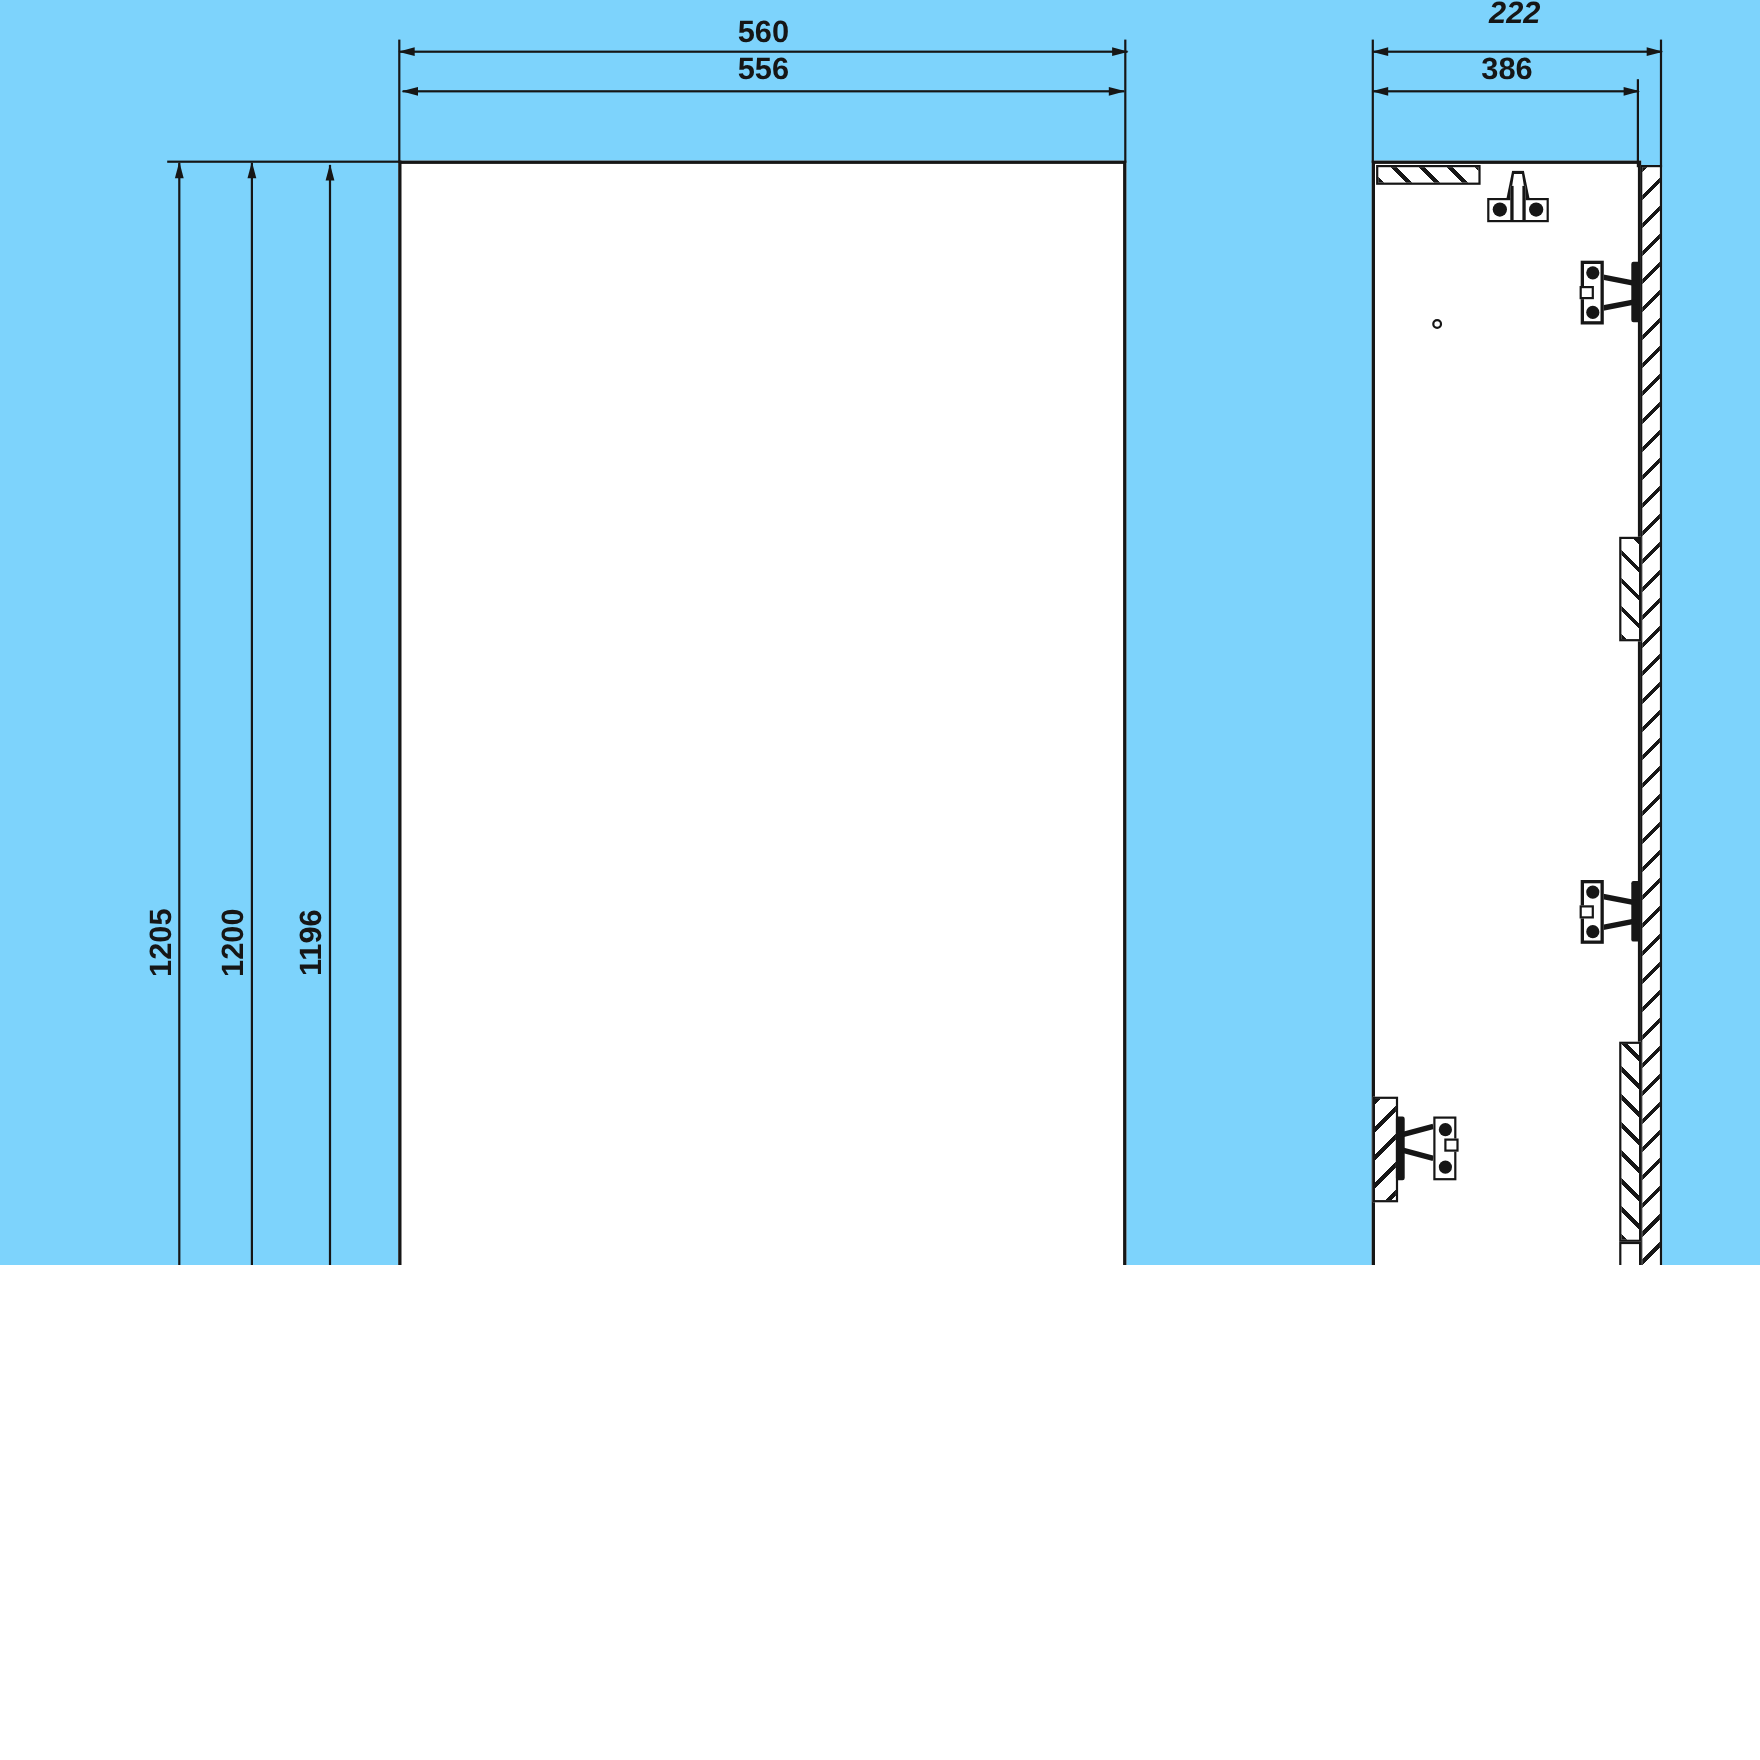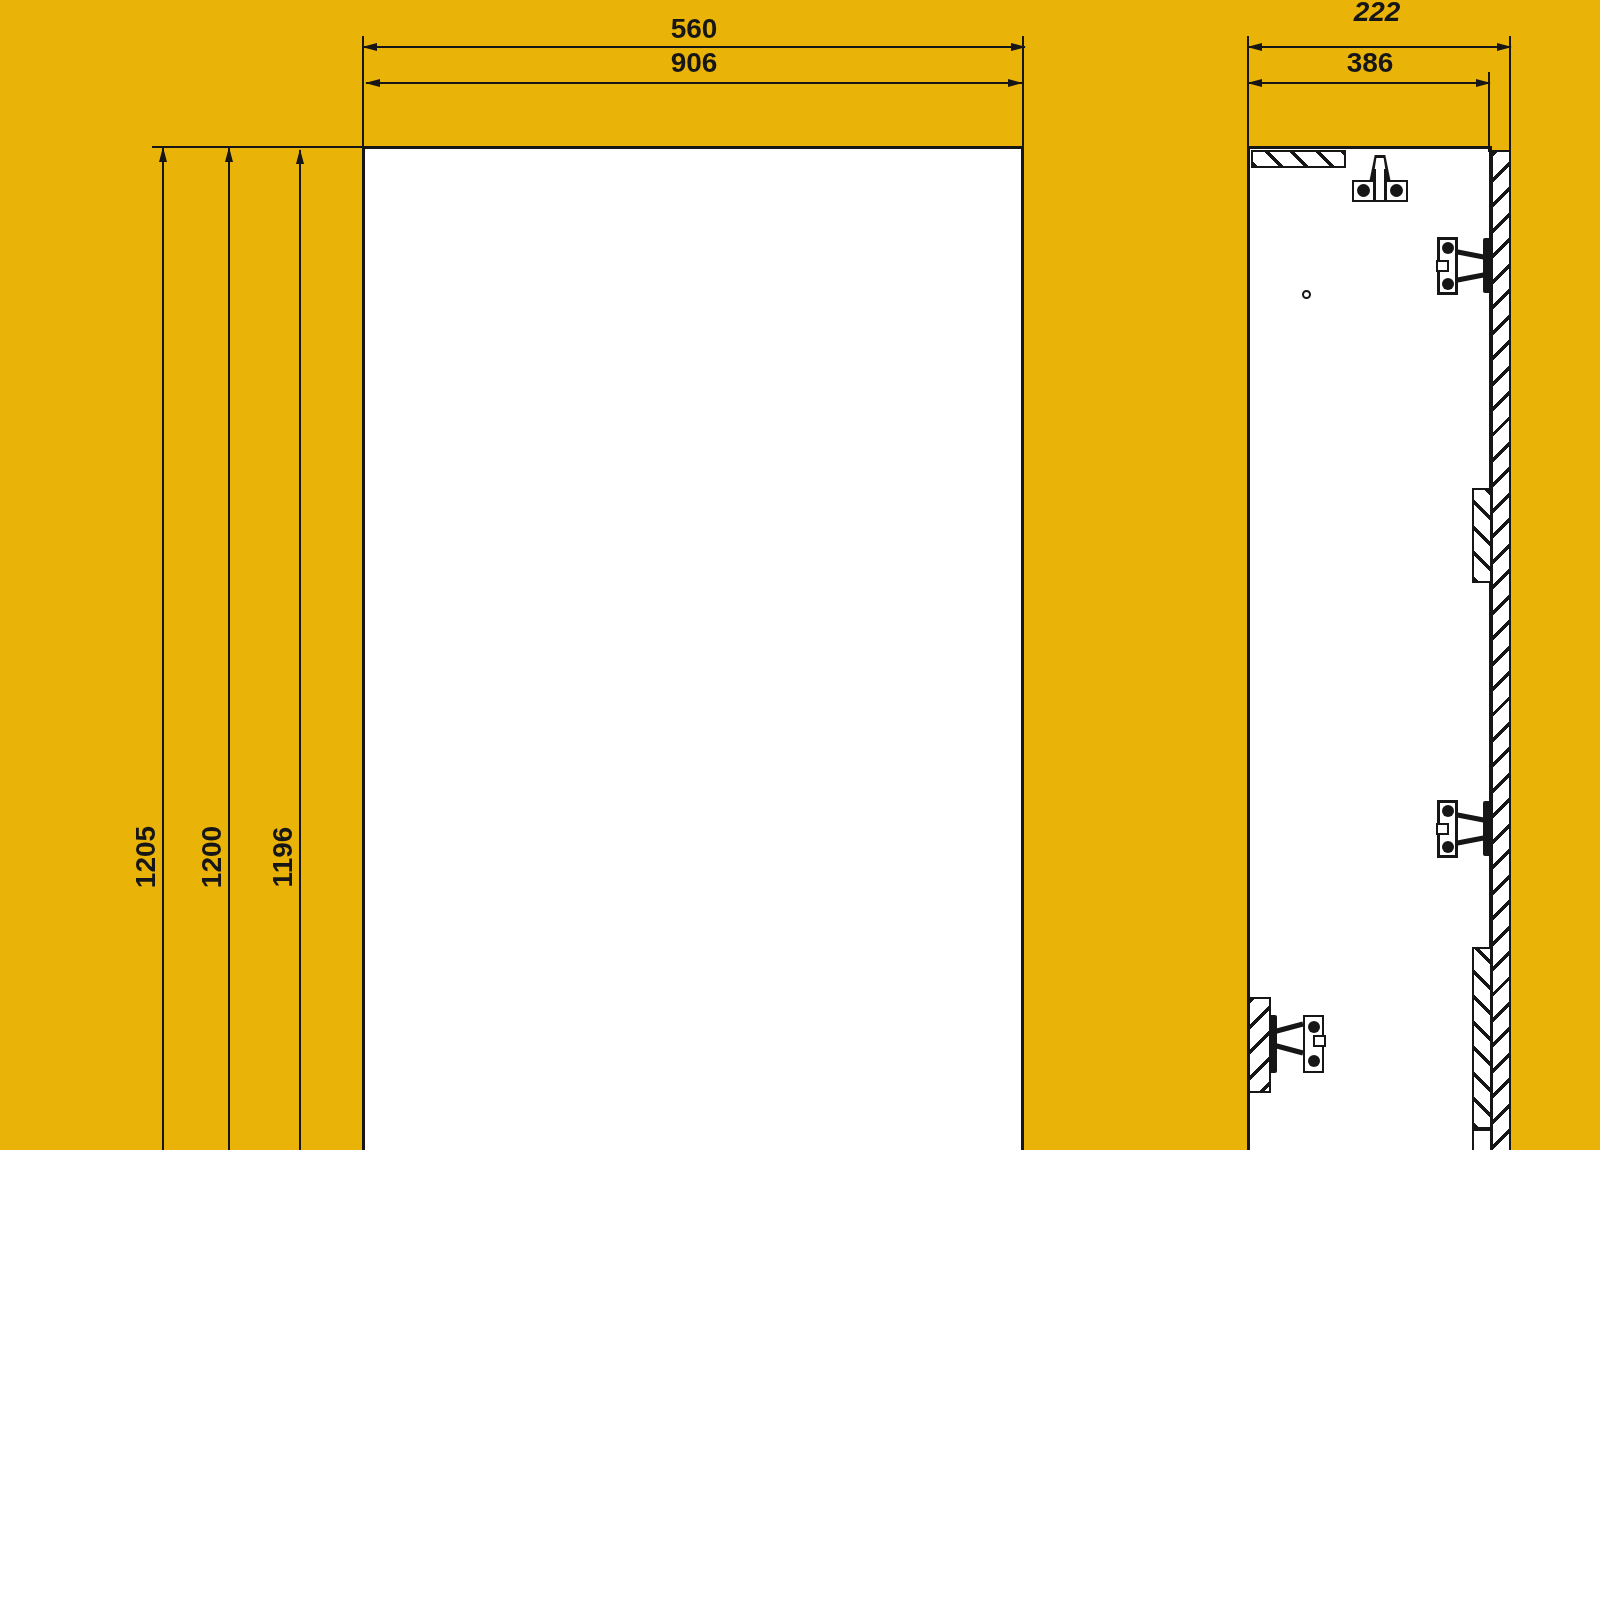--- a/index.html
+++ b/index.html
@@ -1,17 +1,17 @@
 <!DOCTYPE html>
 <html><head>
 <meta charset="utf-8">
 <style>
   html,body { margin:0; padding:0; background:#ffffff; }
   .canvas {
-    position:relative; width:1600px; height:1150px; background:#eab308;
+    position:relative; width:1600px; height:1150px; background:#7dd3fc;
     font-family:"Liberation Sans", sans-serif; overflow:hidden;
   }
   
   .ln { position:absolute; background:#161616; }
   
   .dim-h { position:absolute; height:2px; background:#161616; }
   .dim-h::before,.dim-h::after { content:""; position:absolute; width:0; height:0; border-style:solid; }
   .dim-h::before { left:-1px; top:-3.5px; border-width:4px 15px 4px 0; border-color:transparent #161616 transparent transparent; }
   .dim-h::after  { right:-1px; top:-3.5px; border-width:4px 0 4px 15px; border-color:transparent transparent transparent #161616; }
   
@@ -71,21 +71,21 @@
 
     <div class="rect" style="left:362px; top:146px; width:662px; height:1413px;"></div>
 
     <div class="foot" style="left:365px; top:1557px; width:21px; height:11px;"></div>
     <div class="foot" style="left:1000px; top:1557px; width:21px; height:11px;"></div>
 
     <div class="dim-h" style="left:363px; top:46px; width:662px;"></div>
     <div class="dim-label" style="left:694px; top:29px;">560</div>
 
     <div class="dim-h" style="left:366px; top:82px; width:656px;"></div>
-    <div class="dim-label" style="left:694px; top:63px;">906</div>
+    <div class="dim-label" style="left:694px; top:63px;">556</div>
 
     <div class="ln" style="left:362px; top:36px; width:2px; height:112px;"></div>
     <div class="ln" style="left:1022px; top:36px; width:2px; height:112px;"></div>
 
     <div class="dim-v" style="left:162px; top:148px; height:1418px;"></div>
     <div class="dim-label rot" style="left:146px; top:857px;">1205</div>
 
     <div class="dim-v" style="left:228px; top:148px; height:1409px;"></div>
     <div class="dim-label rot" style="left:212px; top:857px;">1200</div>
 

